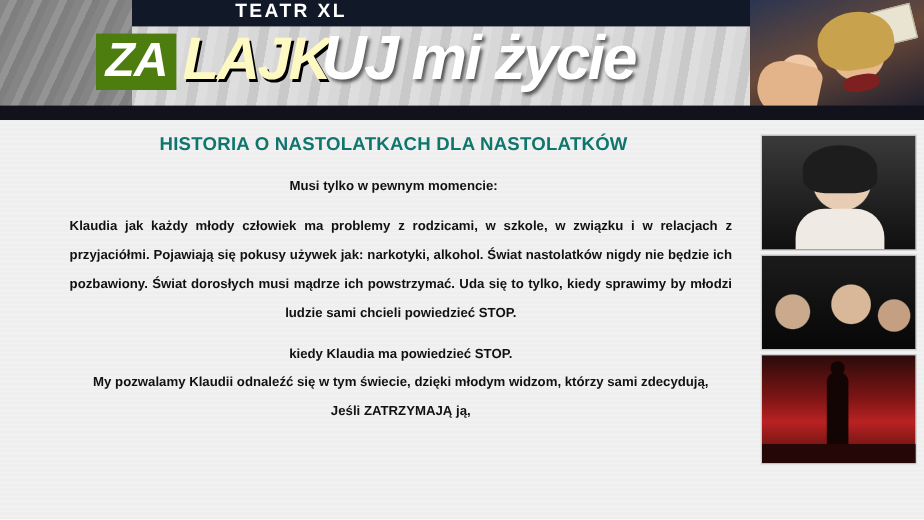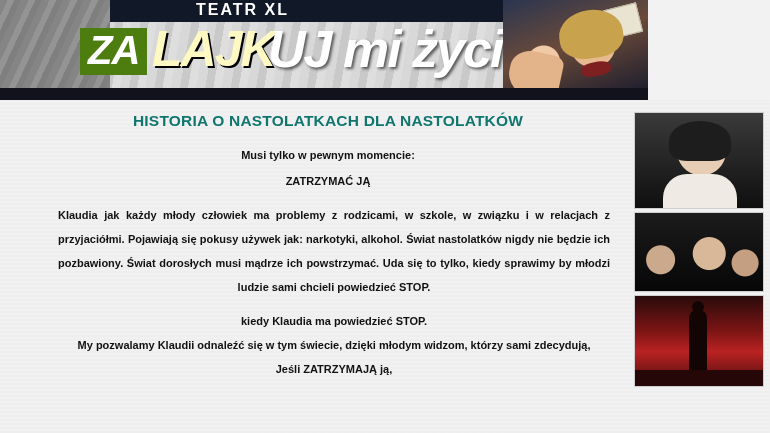--- a/index.html
+++ b/index.html
@@ -15,21 +15,21 @@
     width: 770px;
     height: 433px;
     background: #f2f2f2;
     overflow: hidden;
   }
 
   
   .banner {
     position: absolute;
     left: 0; top: 0;
-    width: 648px;
+    width: 770px;
     height: 100px;
     background: #0d0d1a;
     overflow: hidden;
   }
   .banner-concrete {
     position: absolute;
     left: 0; top: 0;
     width: 110px; height: 100px;
     background:
       repeating-linear-gradient(115deg, #8c8c8c 0 7px, #9c9c9c 7px 13px, #868686 13px 19px),
@@ -279,21 +279,20 @@
     <div class="banner-bottom-dark"></div>
   </div>
 
   <div class="paper"></div>
 
   <div class="content">
     <div class="headline">HISTORIA O NASTOLATKACH DLA NASTOLATKÓW</div>
 
     <div class="lede">
       <div>Musi tylko w pewnym momencie:</div>
-      <div>ZATRZYMAĆ JĄ</div>
     </div>
 
     <p class="para just">Klaudia jak każdy młody człowiek ma problemy z rodzicami, w szkole, w związku i w relacjach z przyjaciółmi. Pojawiają się pokusy używek jak: narkotyki, alkohol. Świat nastolatków nigdy nie będzie ich pozbawiony. Świat dorosłych musi mądrze ich powstrzymać. Uda się to tylko, kiedy sprawimy by młodzi ludzie sami chcieli powiedzieć STOP.</p>
 
     <div class="para">
       <div>kiedy Klaudia ma powiedzieć STOP.</div>
       <div>My pozwalamy Klaudii odnaleźć się w tym świecie, dzięki  młodym widzom, którzy sami zdecydują,</div>
       <div>Jeśli ZATRZYMAJĄ ją,</div>
 
     </div>

